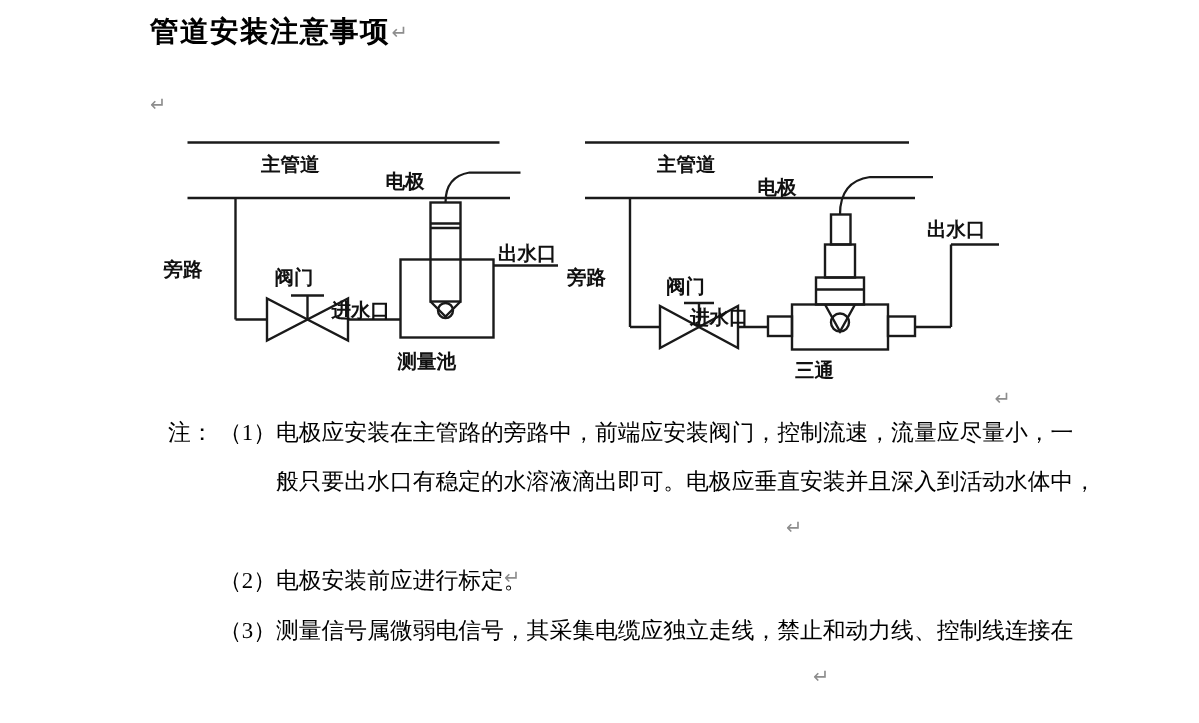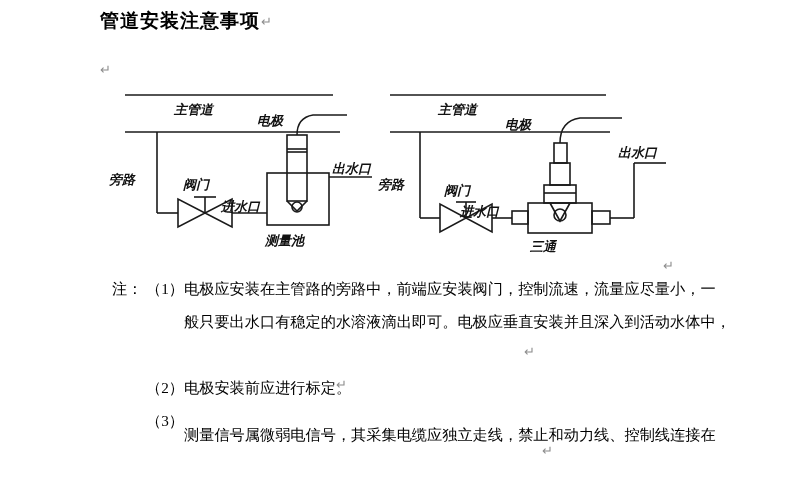--- a/index.html
+++ b/index.html
@@ -42,21 +42,20 @@
   }
   .pmark-standalone {
     position: absolute;
     color: #8d8d8d;
     font-size: 13px;
     font-family: "Liberation Sans", sans-serif;
   }
   
   .diagram {
     position: absolute;
-    font-style: italic;
   }
   .diagram svg {
     display: block;
   }
   .dg-label {
     font-family: "Liberation Sans", "DejaVu Sans", sans-serif;
     font-size: 13px;
     fill: #111111;
     font-weight: 600;
   }
@@ -199,21 +198,21 @@
     </div>
 
     <div class="note-row">
       <div class="note-line" style="position:absolute; left:146px; top:0;">（2）</div>
       <div class="note-line" style="position:absolute; left:184px; top:0;font-family:Liberation Serif, serif;">电极安装前应进行标定。</div>
       <div class="pmark-standalone" style="left:336px; top:6px;">↵</div>
     </div>
 
     <div class="note-row">
       <div class="note-line" style="position:absolute; left:146px; top:0;">（3）</div>
-      <div class="note-line" style="position:absolute; left:184px; top:14px;">测量信号属微弱电信号，其采集电缆应独立走线，禁止和动力线、控制线连接在</div>
+      <div class="note-line" style="position:absolute; left:184px; top:0;">测量信号属微弱电信号，其采集电缆应独立走线，禁止和动力线、控制线连接在</div>
     </div>
     <div class="note-row">
       <div class="pmark-standalone" style="left:542px; top:6px;">↵</div>
     </div>
 
   </div>
 
 </div>
 
 </body></html>

